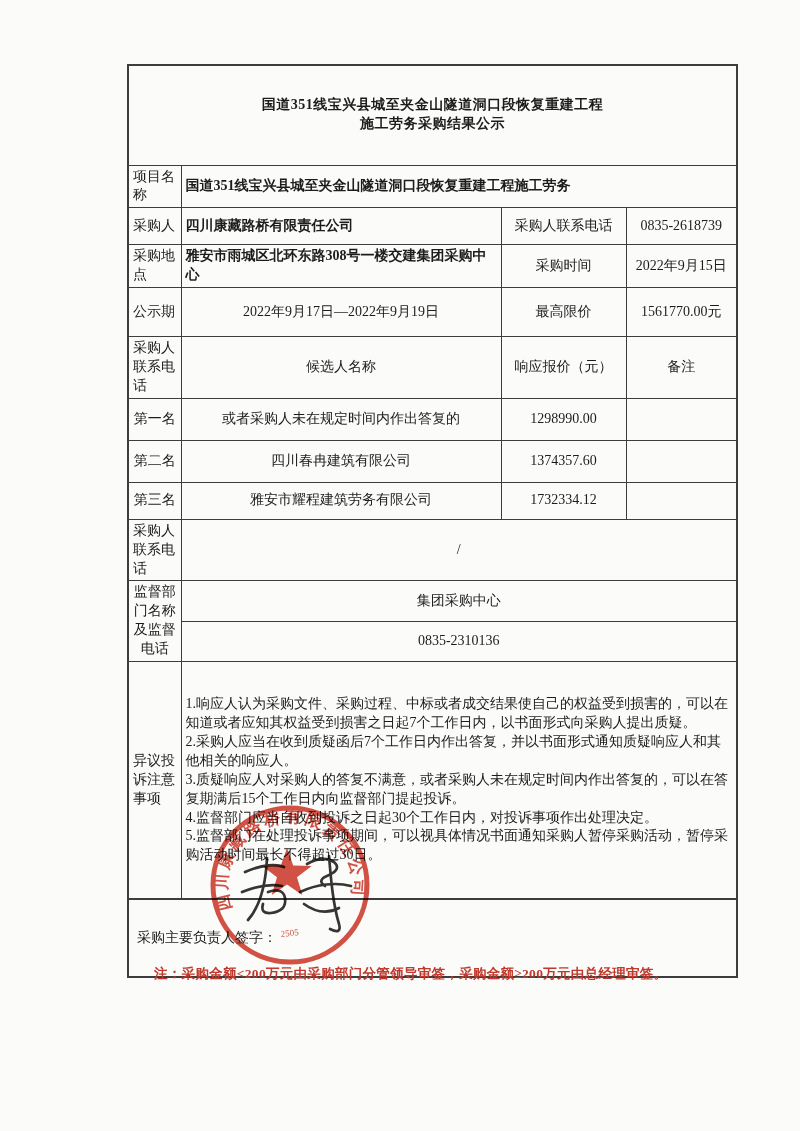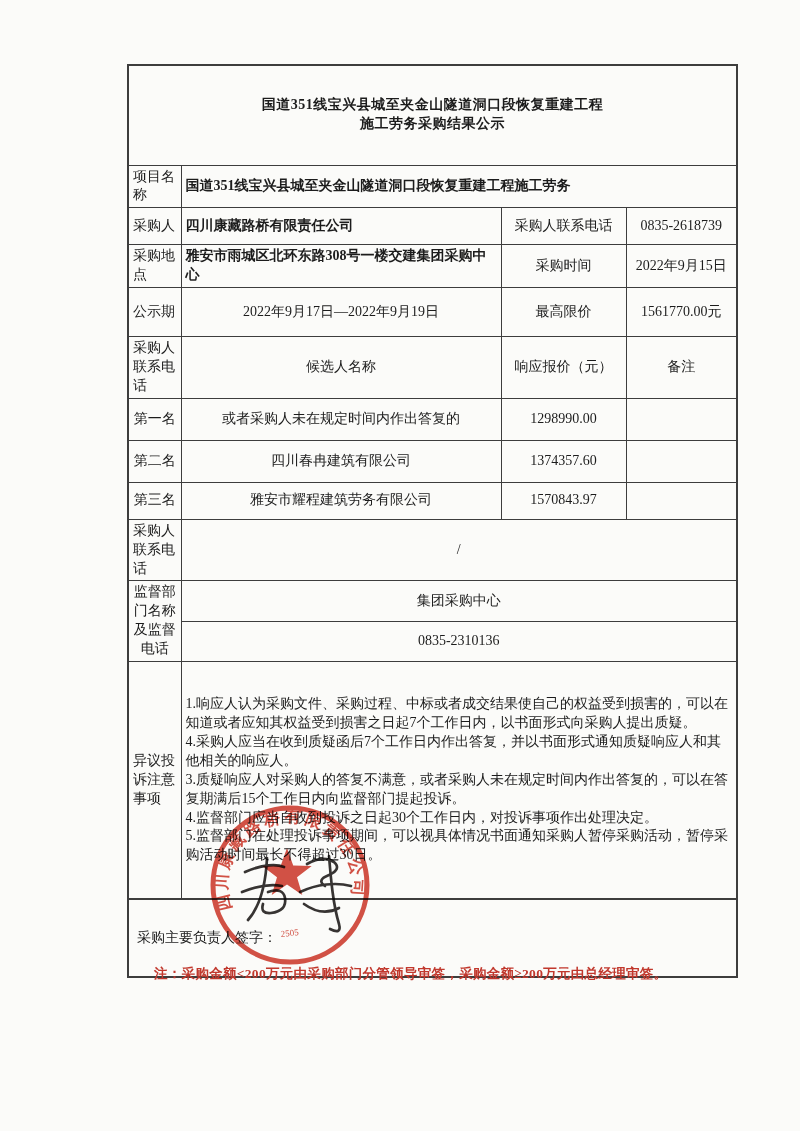--- a/index.html
+++ b/index.html
@@ -97,42 +97,42 @@
     </tr>
     <tr style="height:42px">
       <td class="lab lab-c">第二名</td>
       <td class="c">四川春冉建筑有限公司</td>
       <td class="c">1374357.60</td>
       <td class="c"></td>
     </tr>
     <tr style="height:37px">
       <td class="lab lab-c">第三名</td>
       <td class="c">雅安市耀程建筑劳务有限公司</td>
-      <td class="c">1570843.97</td>
+      <td class="c">1732334.12</td>
       <td class="c"></td>
     </tr>
 
     <tr style="height:42px">
       <td class="lab">采购人联系电话</td>
       <td colspan="3" class="c">/</td>
     </tr>
 
     <tr style="height:38px">
       <td rowspan="2" class="lab lab-c">监督部门名称及监督电话</td>
       <td colspan="3" class="c">集团采购中心</td>
     </tr>
     <tr style="height:38px">
       <td colspan="3" class="c">0835-2310136</td>
     </tr>
 
     <tr style="height:238px">
       <td class="lab">异议投诉注意事项</td>
       <td colspan="3" class="objection-cell">
         <div>1.响应人认为采购文件、采购过程、中标或者成交结果使自己的权益受到损害的，可以在知道或者应知其权益受到损害之日起7个工作日内，以书面形式向采购人提出质疑。</div>
-        <div>4.采购人应当在收到质疑函后7个工作日内作出答复，并以书面形式通知质疑响应人和其他相关的响应人。</div>
+        <div>2.采购人应当在收到质疑函后7个工作日内作出答复，并以书面形式通知质疑响应人和其他相关的响应人。</div>
         <div>3.质疑响应人对采购人的答复不满意，或者采购人未在规定时间内作出答复的，可以在答复期满后15个工作日内向监督部门提起投诉。</div>
         <div>4.监督部门应当自收到投诉之日起30个工作日内，对投诉事项作出处理决定。</div>
         <div>5.监督部门在处理投诉事项期间，可以视具体情况书面通知采购人暂停采购活动，暂停采购活动时间最长不得超过30日。</div>
       </td>
     </tr>
 
     <tr class="sign-row" style="height:78px">
       <td colspan="4">
         <span class="sign-label">采购主要负责人签字：</span>
       </td>

